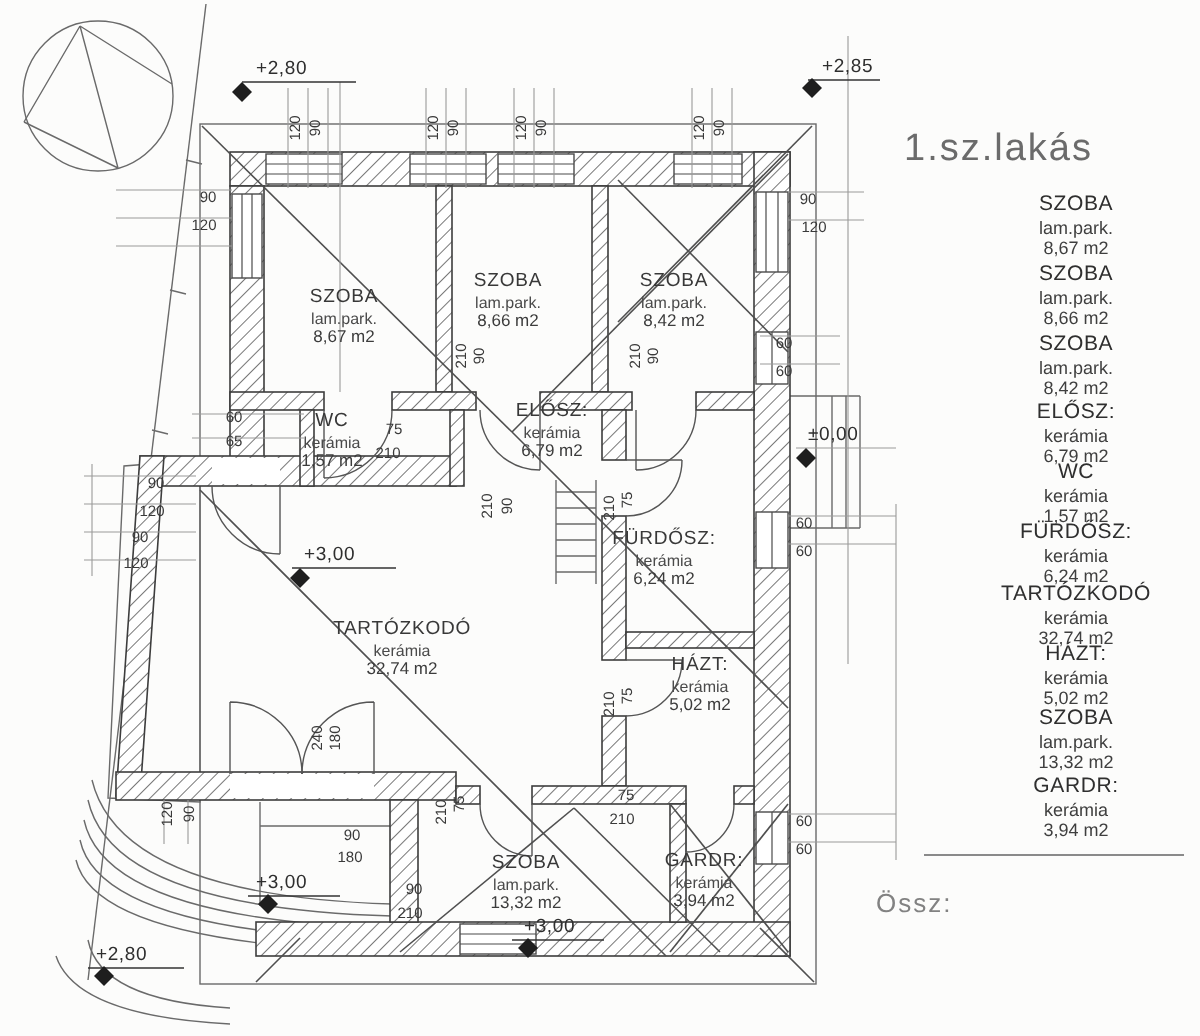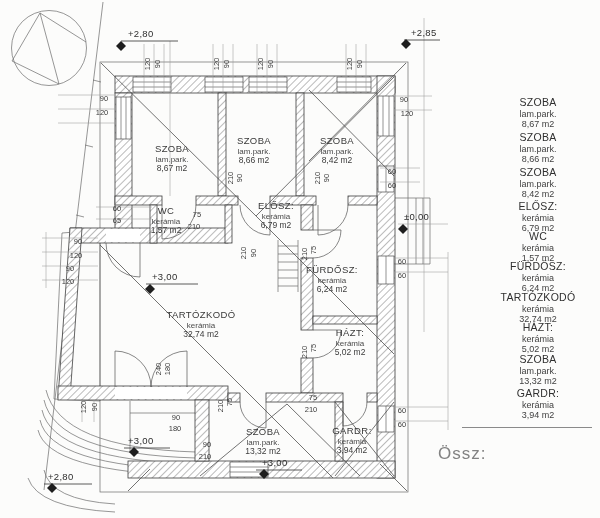--- a/index.html
+++ b/index.html
@@ -21,21 +21,21 @@
   .room{position:absolute;transform:translateX(-50%);text-align:center;line-height:1.15;white-space:nowrap;}
   .rname{font-size:9.5px;color:#383838;letter-spacing:.4px;}
   .rfloor{font-size:8px;color:#4a4a4a;}
   .rarea{font-size:8.5px;color:#3c3c3c;}
   .lentry{position:absolute;left:478px;width:120px;text-align:center;line-height:1.12;}
   .lname{font-size:10.5px;color:#2f2f2f;letter-spacing:.3px;}
   .ldet{font-size:9px;color:#3f3f3f;}
   .ptitle{position:absolute;left:452px;top:64px;font-size:19px;color:#6b6b6b;letter-spacing:1px;}
   .lsep{position:absolute;left:462px;top:427px;width:130px;border-top:1.3px solid #8a8a8a;}
   .ltotal{position:absolute;left:438px;top:444px;display:flex;gap:16px;
-          font-size:17px;color:#828282;letter-spacing:1px;white-space:nowrap;}
+          font-size:13px;color:#828282;letter-spacing:1px;white-space:nowrap;}
 </style>
 </head>
 <body>
 
 <div class="stage">
 
   <svg width="600" height="518" viewBox="0 0 600 518">
     <defs>
       <pattern id="h" patternUnits="userSpaceOnUse" width="5" height="5" patternTransform="rotate(45)">
         <rect width="5" height="5" fill="#ffffff"></rect>
@@ -316,20 +316,21 @@
     <div class="rfloor">lam.park.</div>
     <div class="rarea">13,32 m2</div>
   </div>
   <div class="room" style="left:352px;top:426px">
     <div class="rname">GARDR:</div>
     <div class="rfloor">kerámia</div>
     <div class="rarea">3,94 m2</div>
   </div>
 
   
+  <div class="ptitle">1.sz.lakás</div>
 
   <div class="lentry" style="top:97px">
     <div class="lname">SZOBA</div>
     <div class="ldet">lam.park.</div>
     <div class="ldet">8,67 m2</div>
   </div>
   <div class="lentry" style="top:132px">
     <div class="lname">SZOBA</div>
     <div class="ldet">lam.park.</div>
     <div class="ldet">8,66 m2</div>

